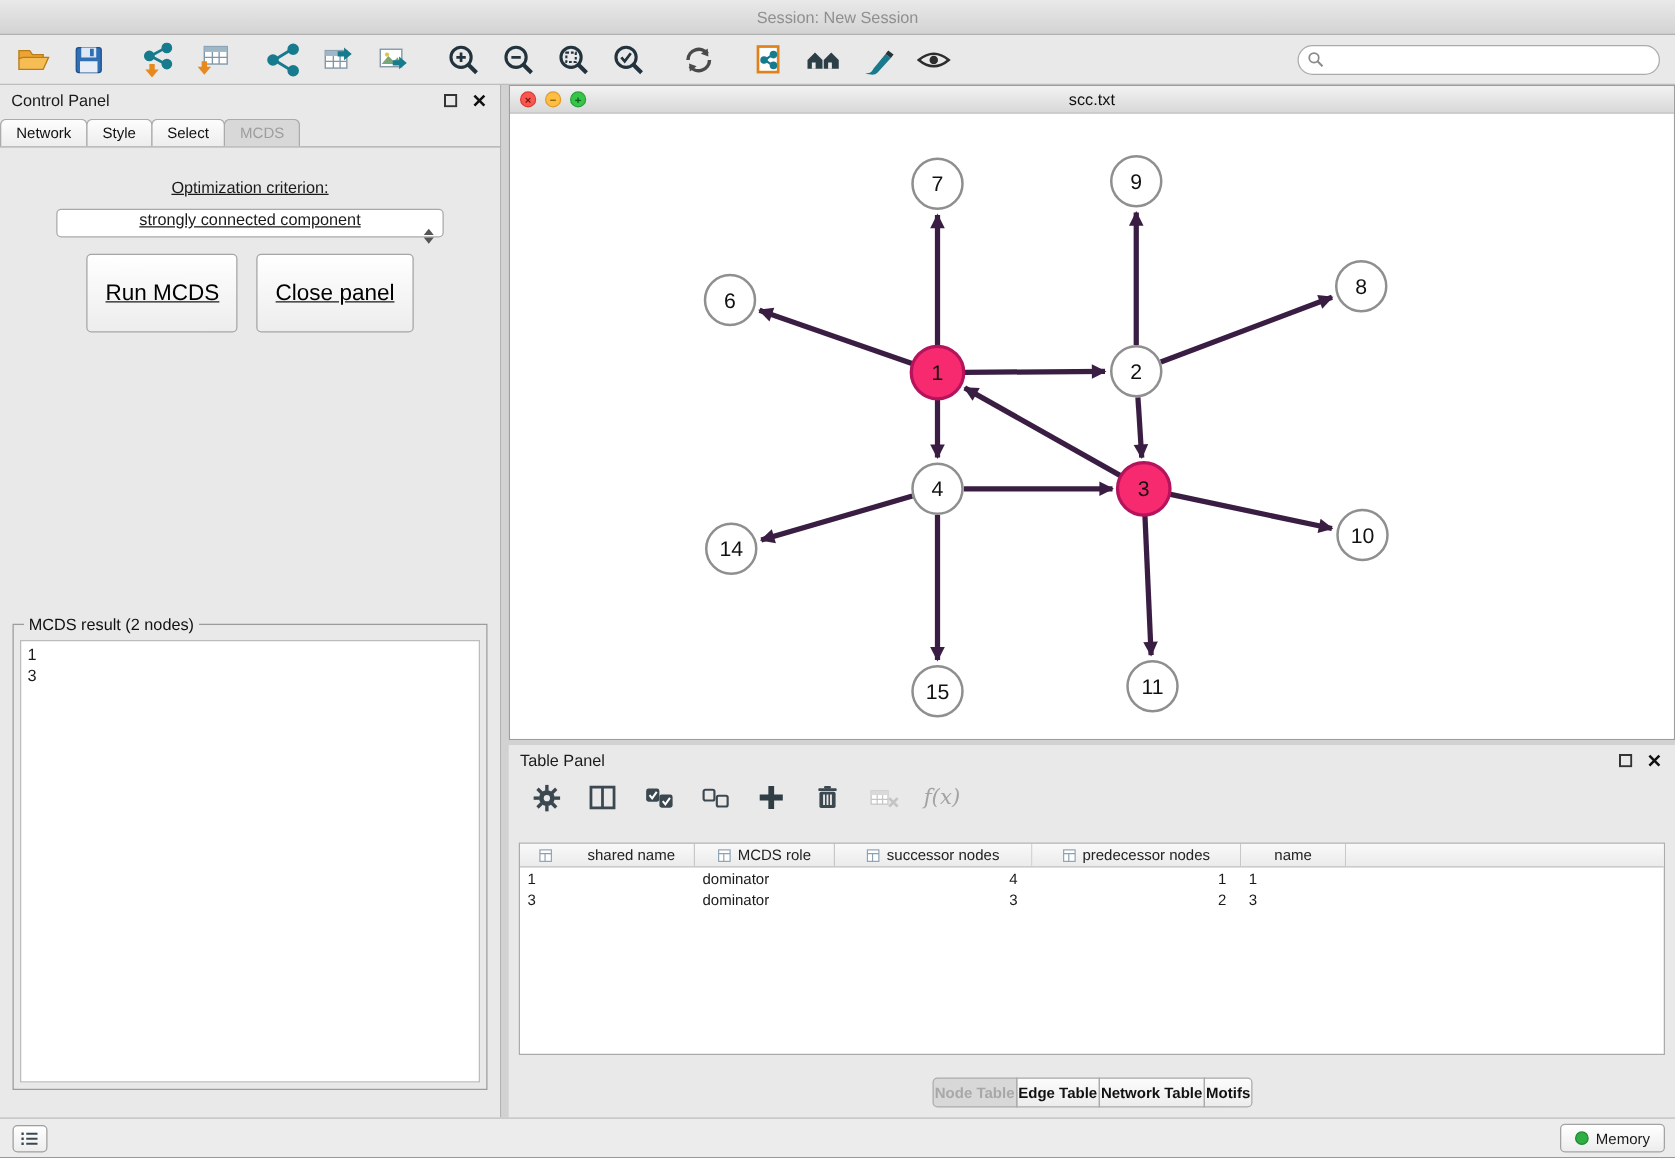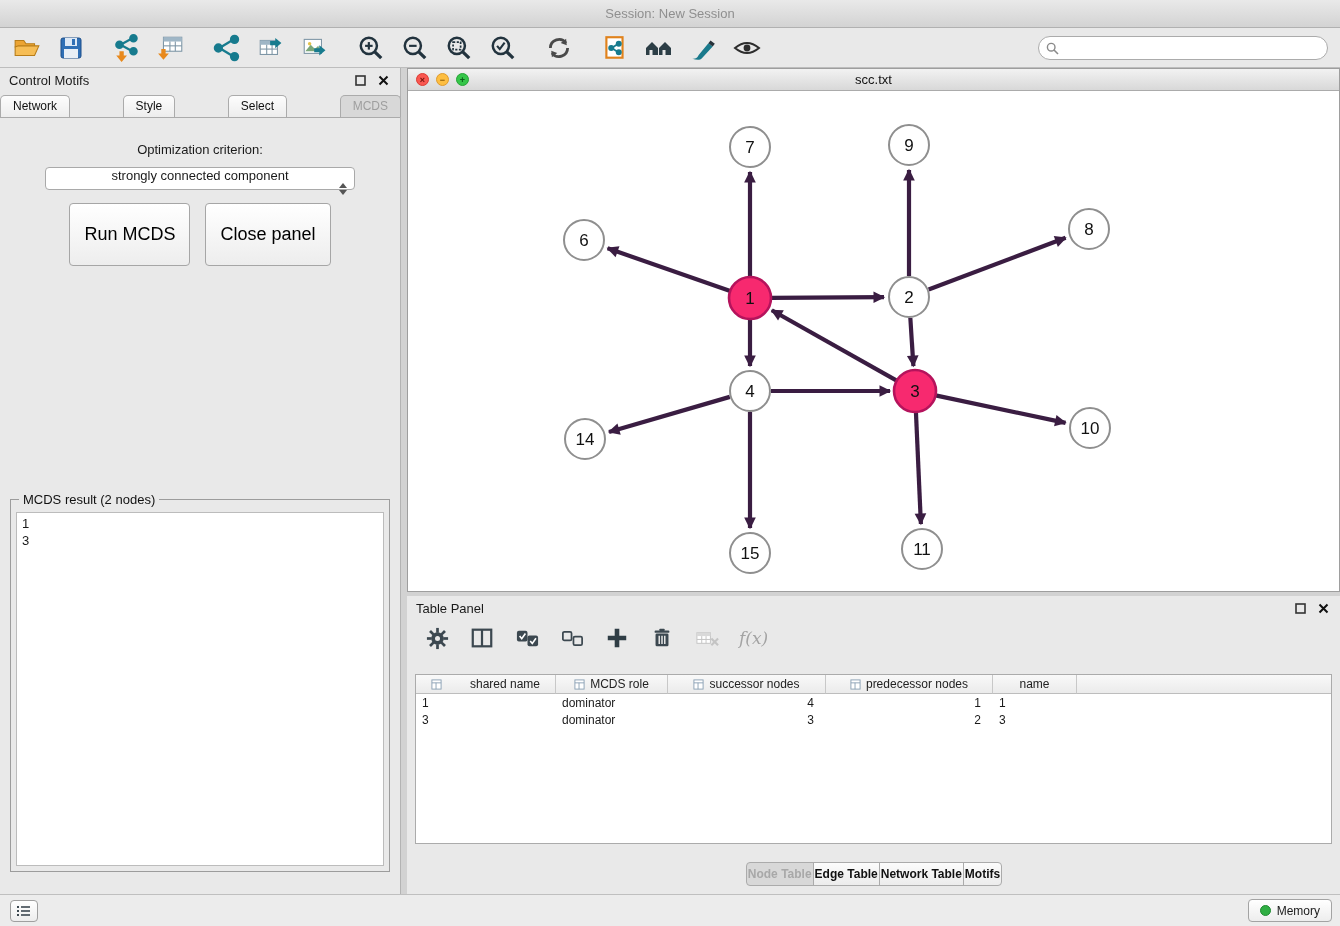--- a/index.html
+++ b/index.html
@@ -23,25 +23,25 @@
   .search-wrap input { width:100%; height:100%; border:1px solid #ababab; border-radius:12px;
     background:#fff; padding:0 10px 0 26px; font-size:13px; outline:none; font-family:inherit; }
   .search-glass { position:absolute; left:8px; top:5px; }
 
   
   .control-panel { position:absolute; left:0; top:68px; width:401px; height:826px;
     background:#e9e9e9; border-right:1px solid #b3b3b3; }
   .panel-header { height:24px; display:flex; align-items:center; padding:0 9px; font-size:13px; }
   .panel-header .spacer { flex:1; }
   .panel-hicon { width:16px; height:16px; display:flex; align-items:center; justify-content:center; margin-left:7px; cursor:default; }
-  .cp-tabs { display:flex; justify-content:space-between; align-items:flex-end; border-bottom:1px solid #ababab; padding-top:3px; }
+  .cp-tabs { display:flex; justify-content:flex-start; align-items:flex-end; border-bottom:1px solid #ababab; padding-top:3px; }
   .tab { font-size:12px; color:#111; padding:3px 12px 4px; background:linear-gradient(#fdfdfd,#ededed);
     border:1px solid #ababab; border-bottom:none; border-radius:5px 5px 0 0; margin-right:-1px; cursor:default; }
   .tab.active { background:#d8d8d8; color:#9e9e9e; }
-  .cp-body { text-align:center; }
+  .cp-body { text-align:center;text-decoration:underline; }
   .opt-label { margin-top:24px; font-size:13px; }
   .combo { width:310px; height:23px; margin:10px auto 0; background:#fff; border:1px solid #a9a9a9;
     border-radius:4px; display:flex; align-items:center; padding:0 7px; font-size:13px; cursor:default;flex-direction:column; }
   .combo .stepper { margin-left:auto; display:flex; flex-direction:column; gap:2px; }
   .tri-up { width:0; height:0; border-left:4px solid transparent; border-right:4px solid transparent; border-bottom:5px solid #555; }
   .tri-down { width:0; height:0; border-left:4px solid transparent; border-right:4px solid transparent; border-top:5px solid #555; }
   .btn-row { margin-top:13px; display:flex; justify-content:center; gap:15px; }
   .btn { font-size:18px; font-family:inherit; padding:20px 14px; background:linear-gradient(#ffffff,#ededed);
     border:1px solid #a6a6a6; border-radius:4px; cursor:default; }
   fieldset.result { position:absolute; left:10px; right:10px; top:424px; bottom:22px;
@@ -263,21 +263,21 @@
             <circle cx="5.2" cy="5.2" r="3.8" fill="none" stroke="#8a8a8a" stroke-width="1.4"></circle>
             <line x1="8" y1="8" x2="12" y2="12" stroke="#8a8a8a" stroke-width="1.6"></line>
           </svg>
       </span>
       <input type="text" placeholder="" style="">
     </div>
   </div>
 
   <div class="control-panel">
     <div class="panel-header">
-      <span>Control Motifs</span>
+      <span>Control Panel</span>
       <span class="spacer"></span>
       <span class="panel-hicon">
         <svg width="11" height="11" viewBox="0 0 11 11">
             <rect x="1" y="1" width="9" height="9" fill="none" stroke="#333" stroke-width="1.6"></rect>
           </svg>
       </span>
       <span class="panel-hicon">
         <svg width="11" height="11" viewBox="0 0 11 11">
             <path d="M1.5 1.5 L9.5 9.5 M9.5 1.5 L1.5 9.5" stroke="#111" stroke-width="2"></path>
           </svg>

